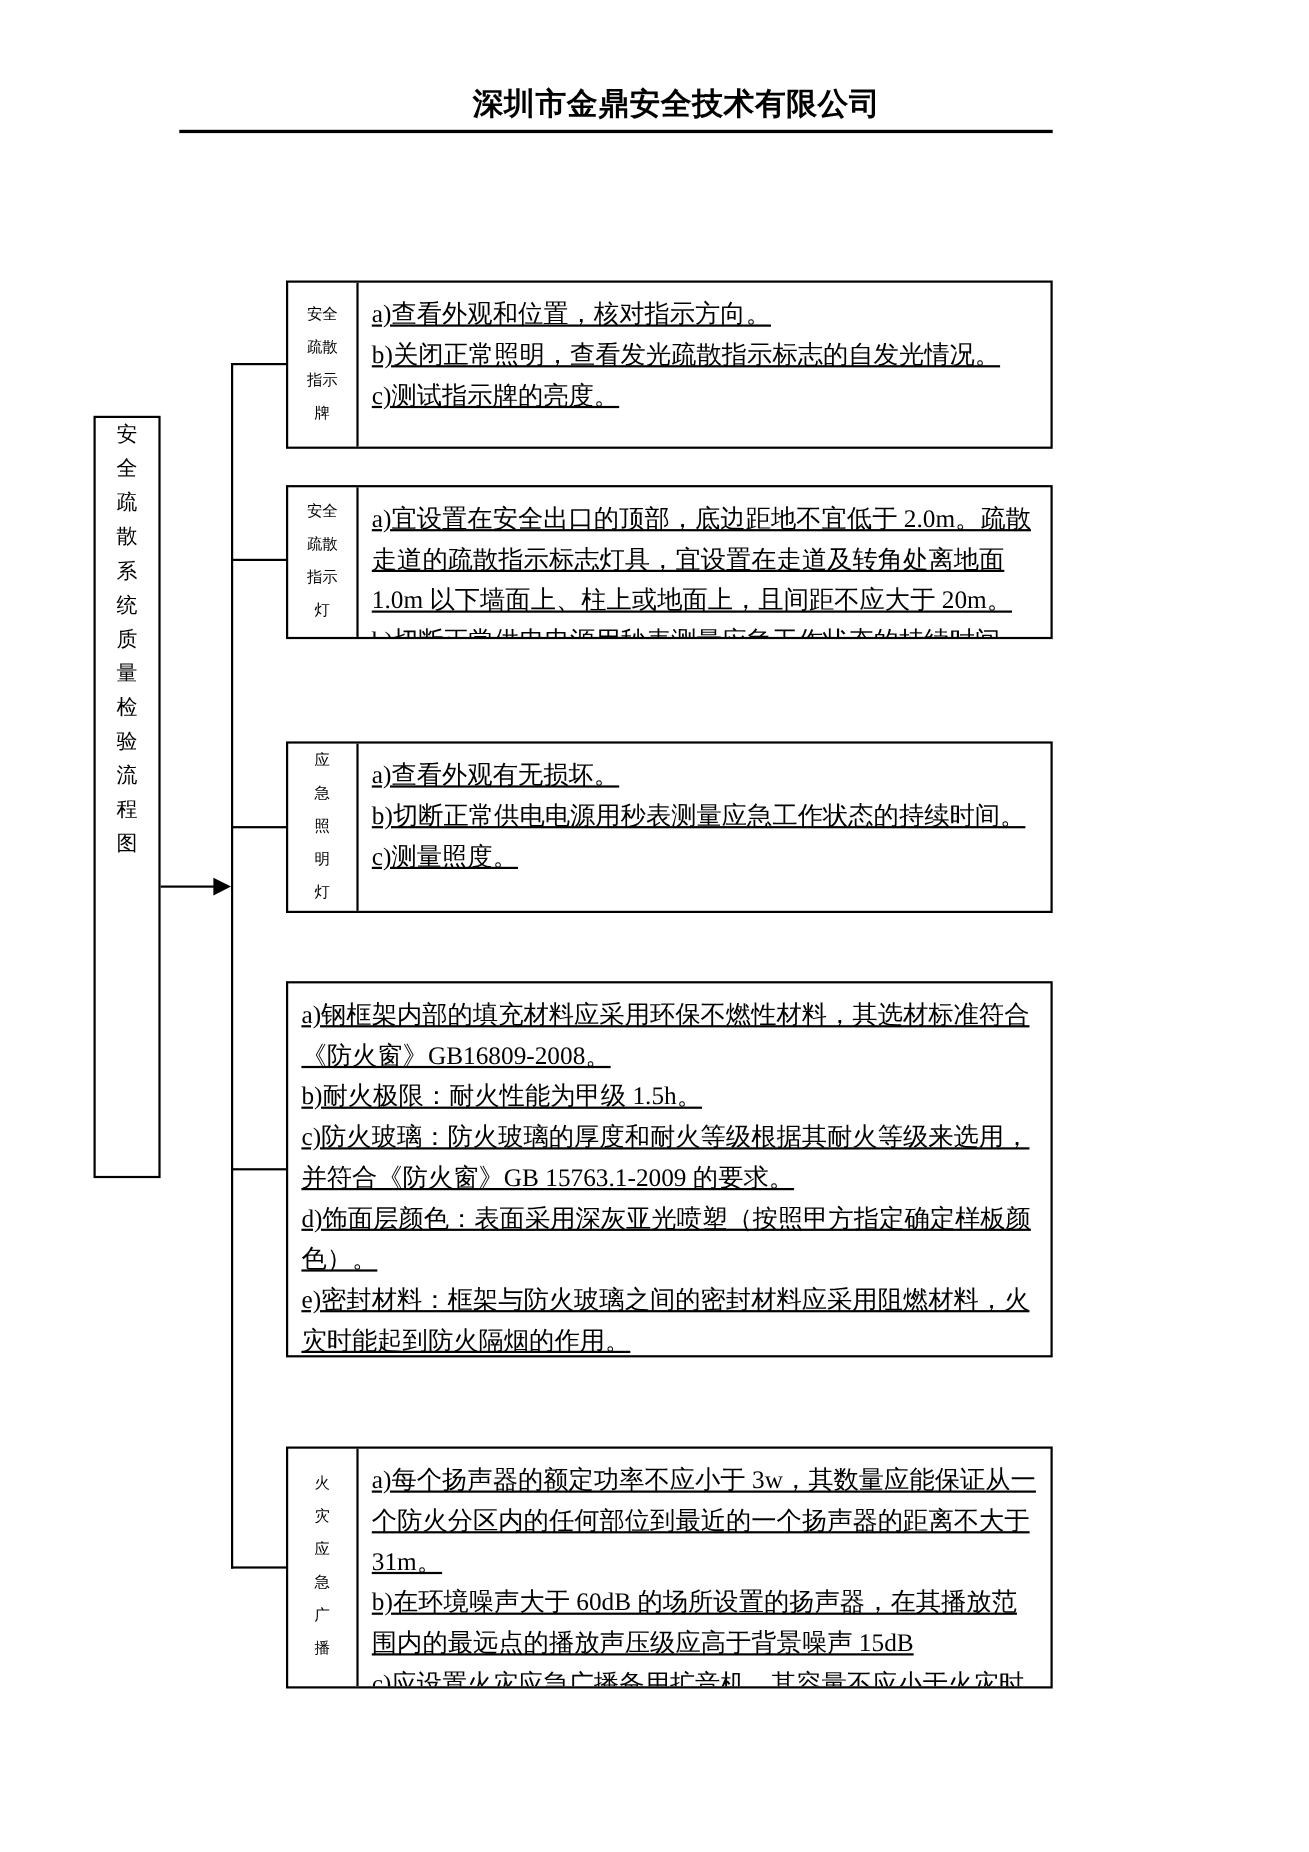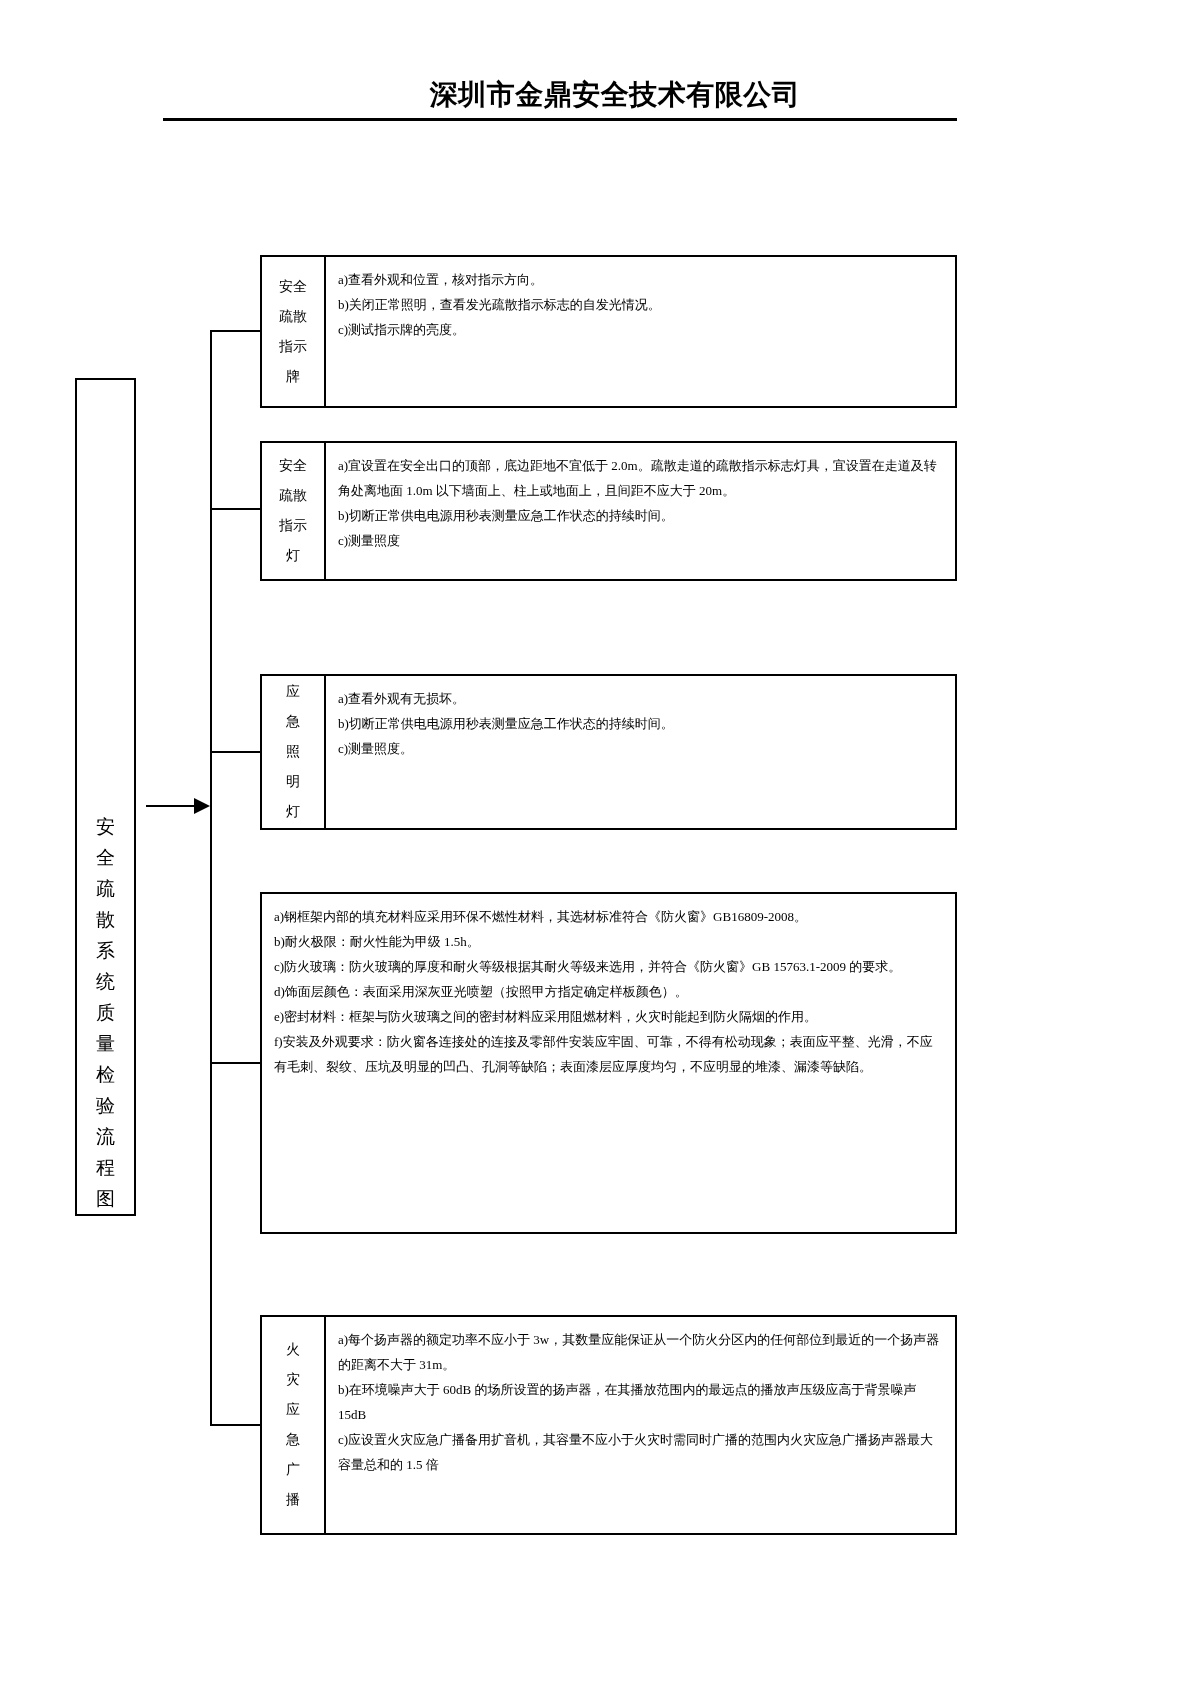--- a/index.html
+++ b/index.html
@@ -26,26 +26,26 @@
   }
   .header-rule {
     position: absolute;
     top: 118px; left: 163px;
     width: 794px; height: 3px;
     background: #000000;
   }
   
   .root-box {
     position: absolute;
-    left: 75px; top: 378px;
-    width: 61px; height: 838px;
+    left: 85px; top: 378px;
+    width: 61px; height: 693px;
     border: 2px solid #000000;
     box-sizing: border-box;
     display: flex;
-    align-items: flex-end;
+    align-items: flex-start;
     justify-content: center;
   }
   .root-title {
     width: 1.05em;
     font-size: 19px;
     line-height: 31px;
     text-align: center;
     word-break: break-all;
   }
   
@@ -91,24 +91,25 @@
     justify-content: center;
     text-align: center;
     font-size: 14px;
     line-height: 30px;
     white-space: pre-line;
     flex: 0 0 auto;
   }
   .content-cell {
     flex: 1 1 auto;
     padding: 10px 10px 6px 12px;
-    font-size: 13px;
-    line-height: 25px;
+    font-size: 23px;
+    line-height: 37px;
     white-space: pre-line;
     overflow: hidden;
+    text-decoration: underline;
   }
 </style>
 </head>
 <body>
 
 <div class="page">
 
   <div class="header-title">深圳市金鼎安全技术有限公司</div>
   <div class="header-rule"></div>
 

